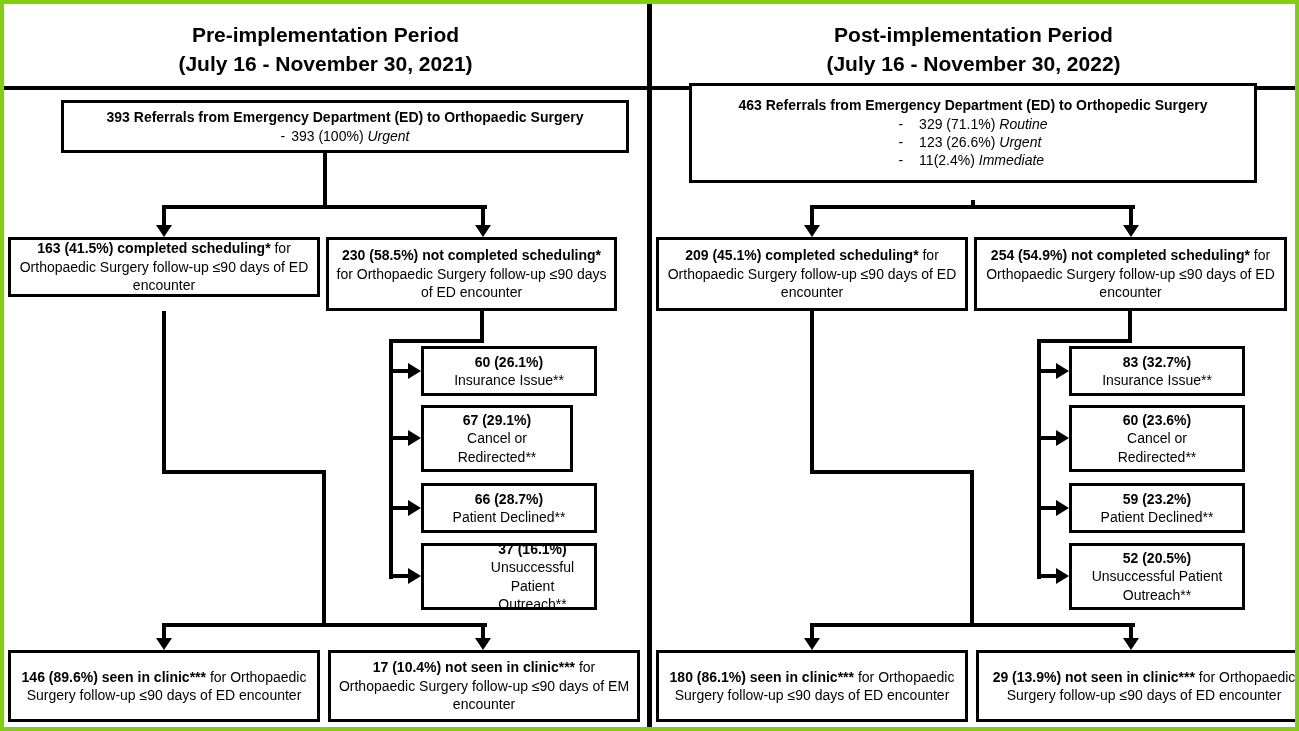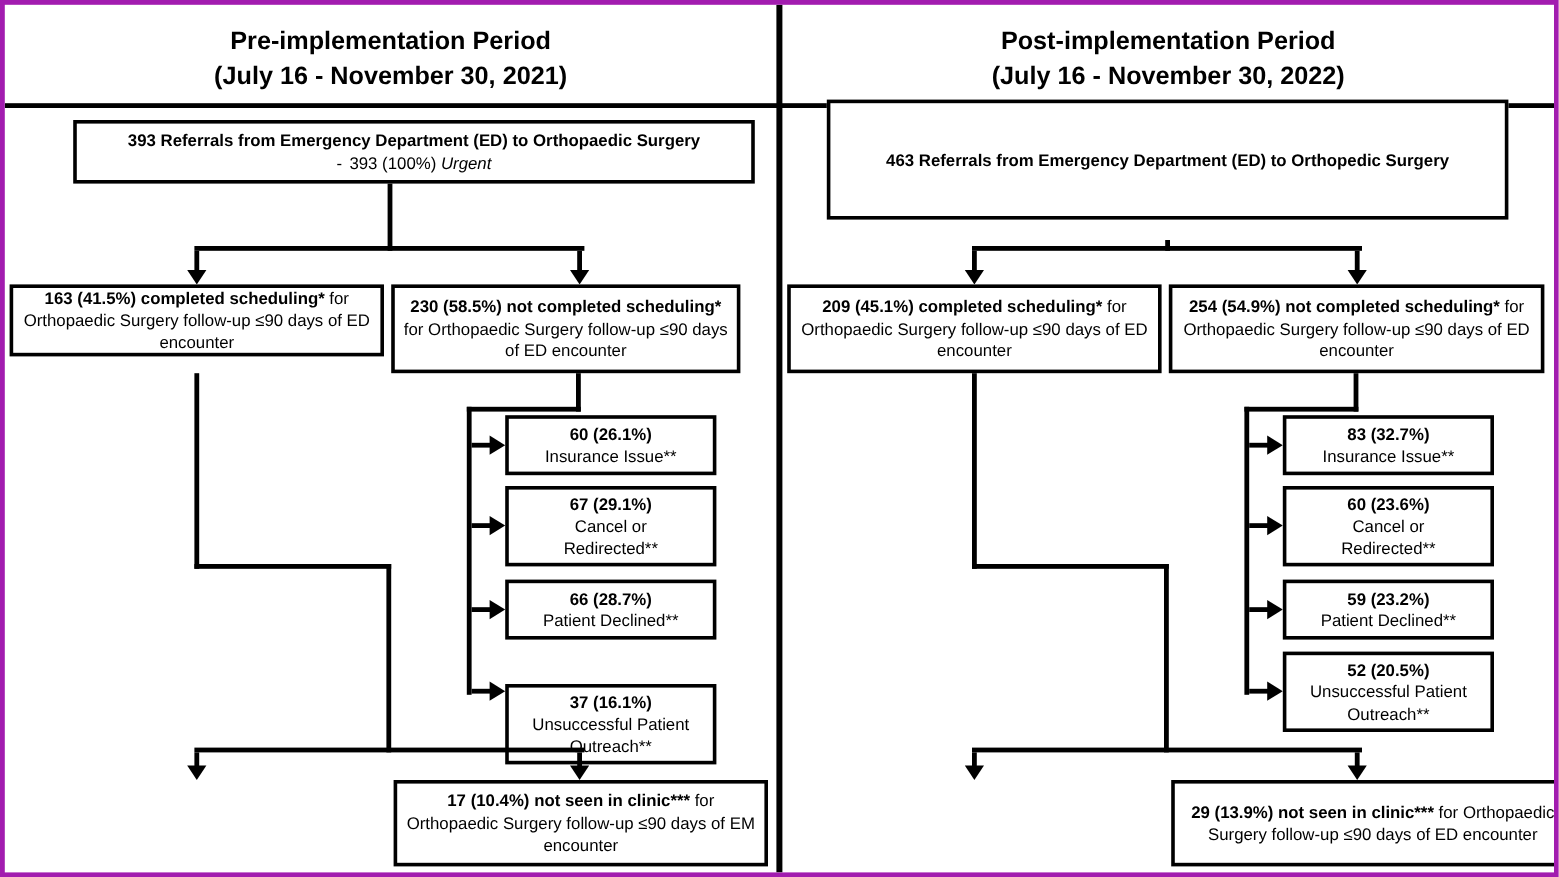--- a/index.html
+++ b/index.html
@@ -1,20 +1,20 @@
 <!DOCTYPE html>
 <html><head>
 <meta charset="utf-8">
 <style>
   * { margin: 0; padding: 0; box-sizing: border-box; }
   html, body { background: #ffffff; }
   #figure {
     position: relative;
     width: 1299px; height: 731px;
-    border: 4px solid #a21caf;
+    border: 4px solid #84cc16;
     background: #fff;
     font-family: "Liberation Sans", sans-serif;
     color: #000;
     overflow: hidden;
   }
   .divider { position: absolute; left: 643px; top: 0; width: 5px; height: 723px; background: #000; }
   .hsep    { position: absolute; left: 0; top: 82px; width: 1291px; height: 4px; background: #000; }
 
   .panel { position: absolute; top: 0; width: 643px; height: 723px; }
   .panel.pre  { left: 0; }
@@ -107,65 +107,73 @@
     <div class="hline" style="left:389px;top:570px;width:16px;"></div>
     <div class="arrow-right" style="left:404px;top:564px;"></div>
 
     <div class="box" style="left:417px;top:342px;width:176px;height:50px;">
       <div class="inner">
         <div class="bold">60 (26.1%)</div>
         <div>Insurance Issue**</div>
         <div></div>
       </div>
     </div>
-    <div class="box" style="left:417px;top:401px;width:176px;height:67px;">
+    <div class="box" style="left:417px;top:401px;width:152px;height:67px;">
       <div class="inner">
         <div class="bold">67 (29.1%)</div>
         <div>Cancel or</div>
         <div>Redirected**</div>
       </div>
     </div>
     <div class="box" style="left:417px;top:479px;width:176px;height:50px;">
       <div class="inner">
         <div class="bold">66 (28.7%)</div>
         <div>Patient Declined**</div>
         <div></div>
       </div>
     </div>
-    <div class="box" style="left:417px;top:566px;width:176px;height:67px;">
+    <div class="box" style="left:417px;top:539px;width:176px;height:67px;padding-left:47px;">
       <div class="inner">
         <div class="bold">37 (16.1%)</div>
         <div>Unsuccessful Patient</div>
         <div>Outreach**</div>
       </div>
     </div>
 
     <div class="vline" style="left:158px;top:307px;height:163px;"></div>
     <div class="hline" style="left:158px;top:466px;width:164px;"></div>
     <div class="vline" style="left:318px;top:466px;height:157px;"></div>
     <div class="hline" style="left:158px;top:619px;width:325px;"></div>
     <div class="vline" style="left:158px;top:623px;height:13px;"></div>
     <div class="vline" style="left:477px;top:623px;height:13px;"></div>
     <div class="arrow-down" style="left:152px;top:634px;"></div>
     <div class="arrow-down" style="left:471px;top:634px;"></div>
 
+    <div class="box" style="left:4px;top:646px;width:312px;height:72px;">
+      <div class="inner"><span class="bold">146 (89.6%) seen in clinic***</span><span> for Orthopaedic Surgery follow-up ≤90 days of ED encounter</span></div>
+    </div>
     <div class="box" style="left:324px;top:646px;width:312px;height:72px;">
       <div class="inner"><span class="bold">17 (10.4%) not seen in clinic***</span><span> for Orthopaedic Surgery follow-up ≤90 days of EM encounter</span></div>
     </div>
   </div>
 
   <div class="panel post">
     <div class="header">
       <div>Post-implementation Period</div>
       <div>(July 16 - November 30, 2022)</div>
     </div>
 
     <div class="box top-box" style="left:37px;top:79px;width:568px;">
       <div class="inner">
         <div class="bold">463 Referrals from Emergency Department (ED) to Orthopedic Surgery</div>
+        <div class="bullets">
+          <div><span class="dash">-</span><span>329 (71.1%)</span> <span class="it">Routine</span></div>
+          <div><span class="dash">-</span><span>123 (26.6%)</span> <span class="it">Urgent</span></div>
+          <div><span class="dash">-</span><span>11(2.4%)</span> <span class="it">Immediate</span></div>
+        </div>
       </div>
     </div>
 
     <div class="vline top-stem" style="left:319px;"></div>
     <div class="hline" style="left:158px;top:201px;width:325px;"></div>
     <div class="vline" style="left:158px;top:205px;height:18px;"></div>
     <div class="vline" style="left:477px;top:205px;height:18px;"></div>
     <div class="arrow-down" style="left:152px;top:221px;"></div>
     <div class="arrow-down" style="left:471px;top:221px;"></div>
 
@@ -219,17 +227,20 @@
 
     <div class="vline" style="left:158px;top:307px;height:163px;"></div>
     <div class="hline" style="left:158px;top:466px;width:164px;"></div>
     <div class="vline" style="left:318px;top:466px;height:157px;"></div>
     <div class="hline" style="left:158px;top:619px;width:325px;"></div>
     <div class="vline" style="left:158px;top:623px;height:13px;"></div>
     <div class="vline" style="left:477px;top:623px;height:13px;"></div>
     <div class="arrow-down" style="left:152px;top:634px;"></div>
     <div class="arrow-down" style="left:471px;top:634px;"></div>
 
+    <div class="box" style="left:4px;top:646px;width:312px;height:72px;">
+      <div class="inner"><span class="bold">180 (86.1%) seen in clinic***</span><span> for Orthopaedic Surgery follow-up ≤90 days of ED encounter</span></div>
+    </div>
     <div class="box" style="left:324px;top:646px;width:336px;height:72px;">
       <div class="inner"><span class="bold">29 (13.9%) not seen in clinic***</span><span> for Orthopaedic Surgery follow-up ≤90 days of ED encounter</span></div>
     </div>
   </div>
 </div>
 
 </body></html>

